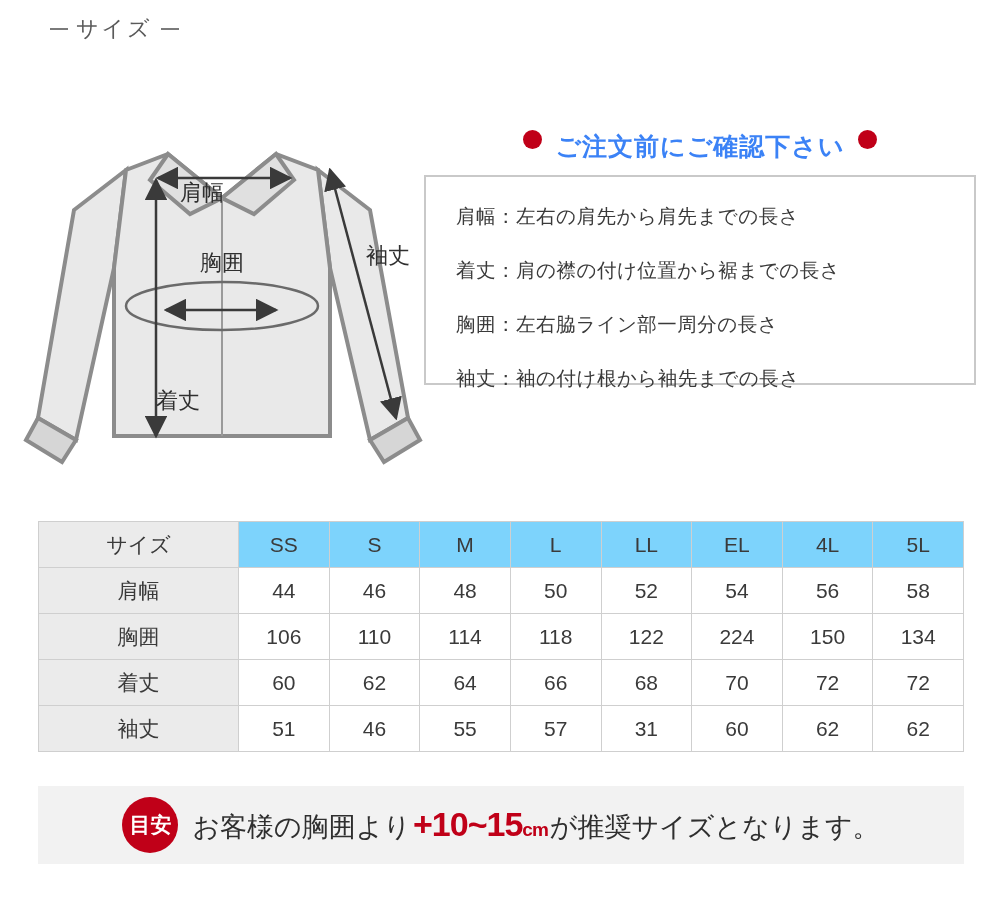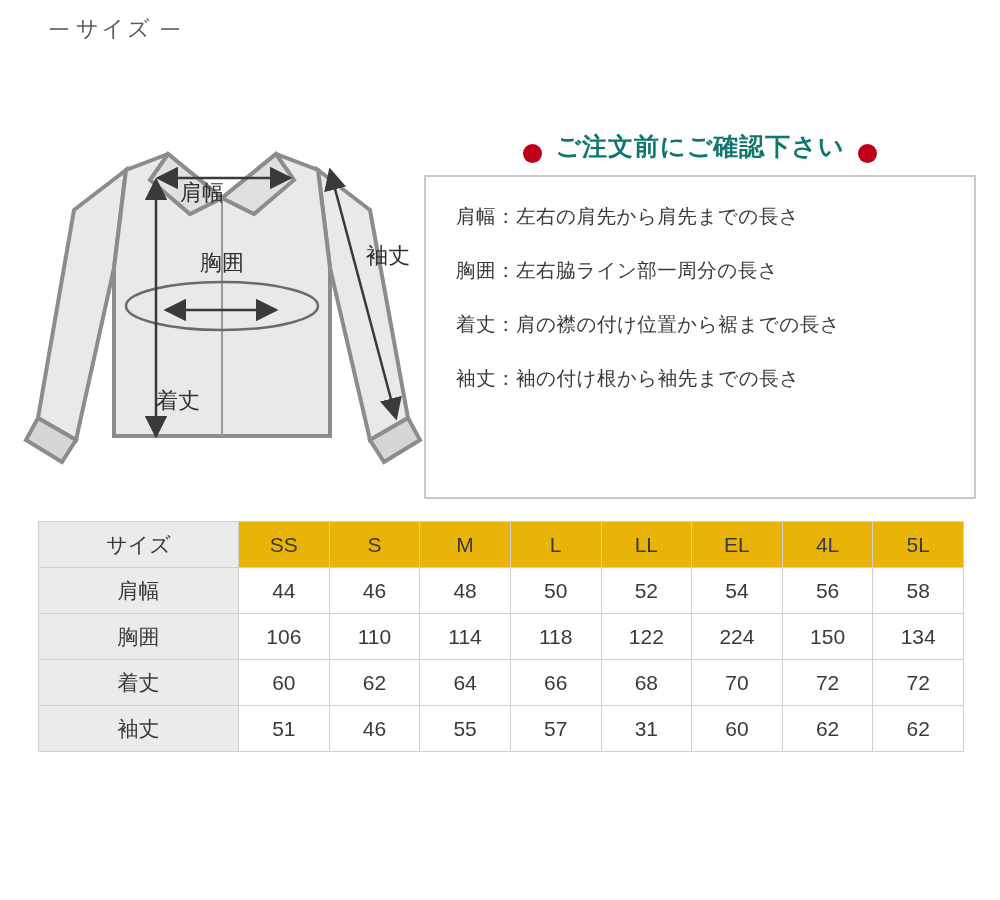--- a/index.html
+++ b/index.html
@@ -64,40 +64,40 @@
   }
 
   
   .notice {
     position: absolute;
     left: 424px; top: 130px;
     width: 552px;
   }
   .notice-title {
     display: flex;
-    align-items: flex-end;
+    align-items: flex-start;
     justify-content: center;
     gap: 14px;
     font-size: 25px;
     font-weight: bold;
-    color: #0f766e;
+    color: #3b82f6;
     letter-spacing: 1px;
   }
   .bullet {
     width: 19px; height: 19px;
     background: #c00018;
     border-radius: 50%;
     display: inline-block;
   }
   .notice-box {
     margin-top: 12px;
     border: 2px solid #c9c9c9;
     background: #fff;
     padding: 26px 0 26px 30px;
-    height: 324px;
+    height: 210px;
   }
   .notice-row {
     font-size: 19.5px;
     color: #3a3a3a;
     letter-spacing: 0.5px;
     margin-bottom: 27px;
   }
   .notice-row:last-child { margin-bottom: 2px; }
 
   
@@ -113,21 +113,21 @@
   }
   th, td {
     border: 1px solid #cfcfcf;
     text-align: center;
     height: 46px;
     font-size: 21px;
     color: #3a3a3a;
     font-weight: normal;
   }
   thead th {
-    background: #eab308;
+    background: #7dd3fc;
     font-size: 21px;
   }
   thead th.rowhead { background: #ebebeb; }
   tbody th {
     background: #ebebeb;
     font-size: 21px;
   }
   col.label { width: 200px; }
 
   
@@ -228,22 +228,22 @@
   </div>
 
   <div class="notice">
     <div class="notice-title">
       <span class="bullet"></span>
       <span>ご注文前にご確認下さい</span>
       <span class="bullet"></span>
     </div>
     <div class="notice-box">
       <div class="notice-row">肩幅：左右の肩先から肩先までの長さ</div>
+      <div class="notice-row">着丈：肩の襟の付け位置から裾までの長さ</div>
       <div class="notice-row">胸囲：左右脇ライン部一周分の長さ</div>
-      <div class="notice-row">着丈：肩の襟の付け位置から裾までの長さ</div>
       <div class="notice-row">袖丈：袖の付け根から袖先までの長さ</div>
     </div>
   </div>
 
   <div class="table-wrap">
     <table>
       <colgroup>
         <col class="label">
         <col>
           <col>
@@ -309,14 +309,24 @@
           <td>57</td>
           <td>31</td>
           <td>60</td>
           <td>62</td>
           <td>62</td>
         </tr>
       </tbody>
     </table>
   </div>
 
+  <div class="footer">
+    <div class="badge">目安</div>
+    <div class="footer-text">
+      <span>お客様の胸囲より</span>
+      <span class="hl">
+        <span>+10~15</span><span class="cm">cm</span>
+      </span>
+      <span>が推奨サイズとなります。</span>
+    </div>
+  </div>
 
 </div>
 
 </body></html>

